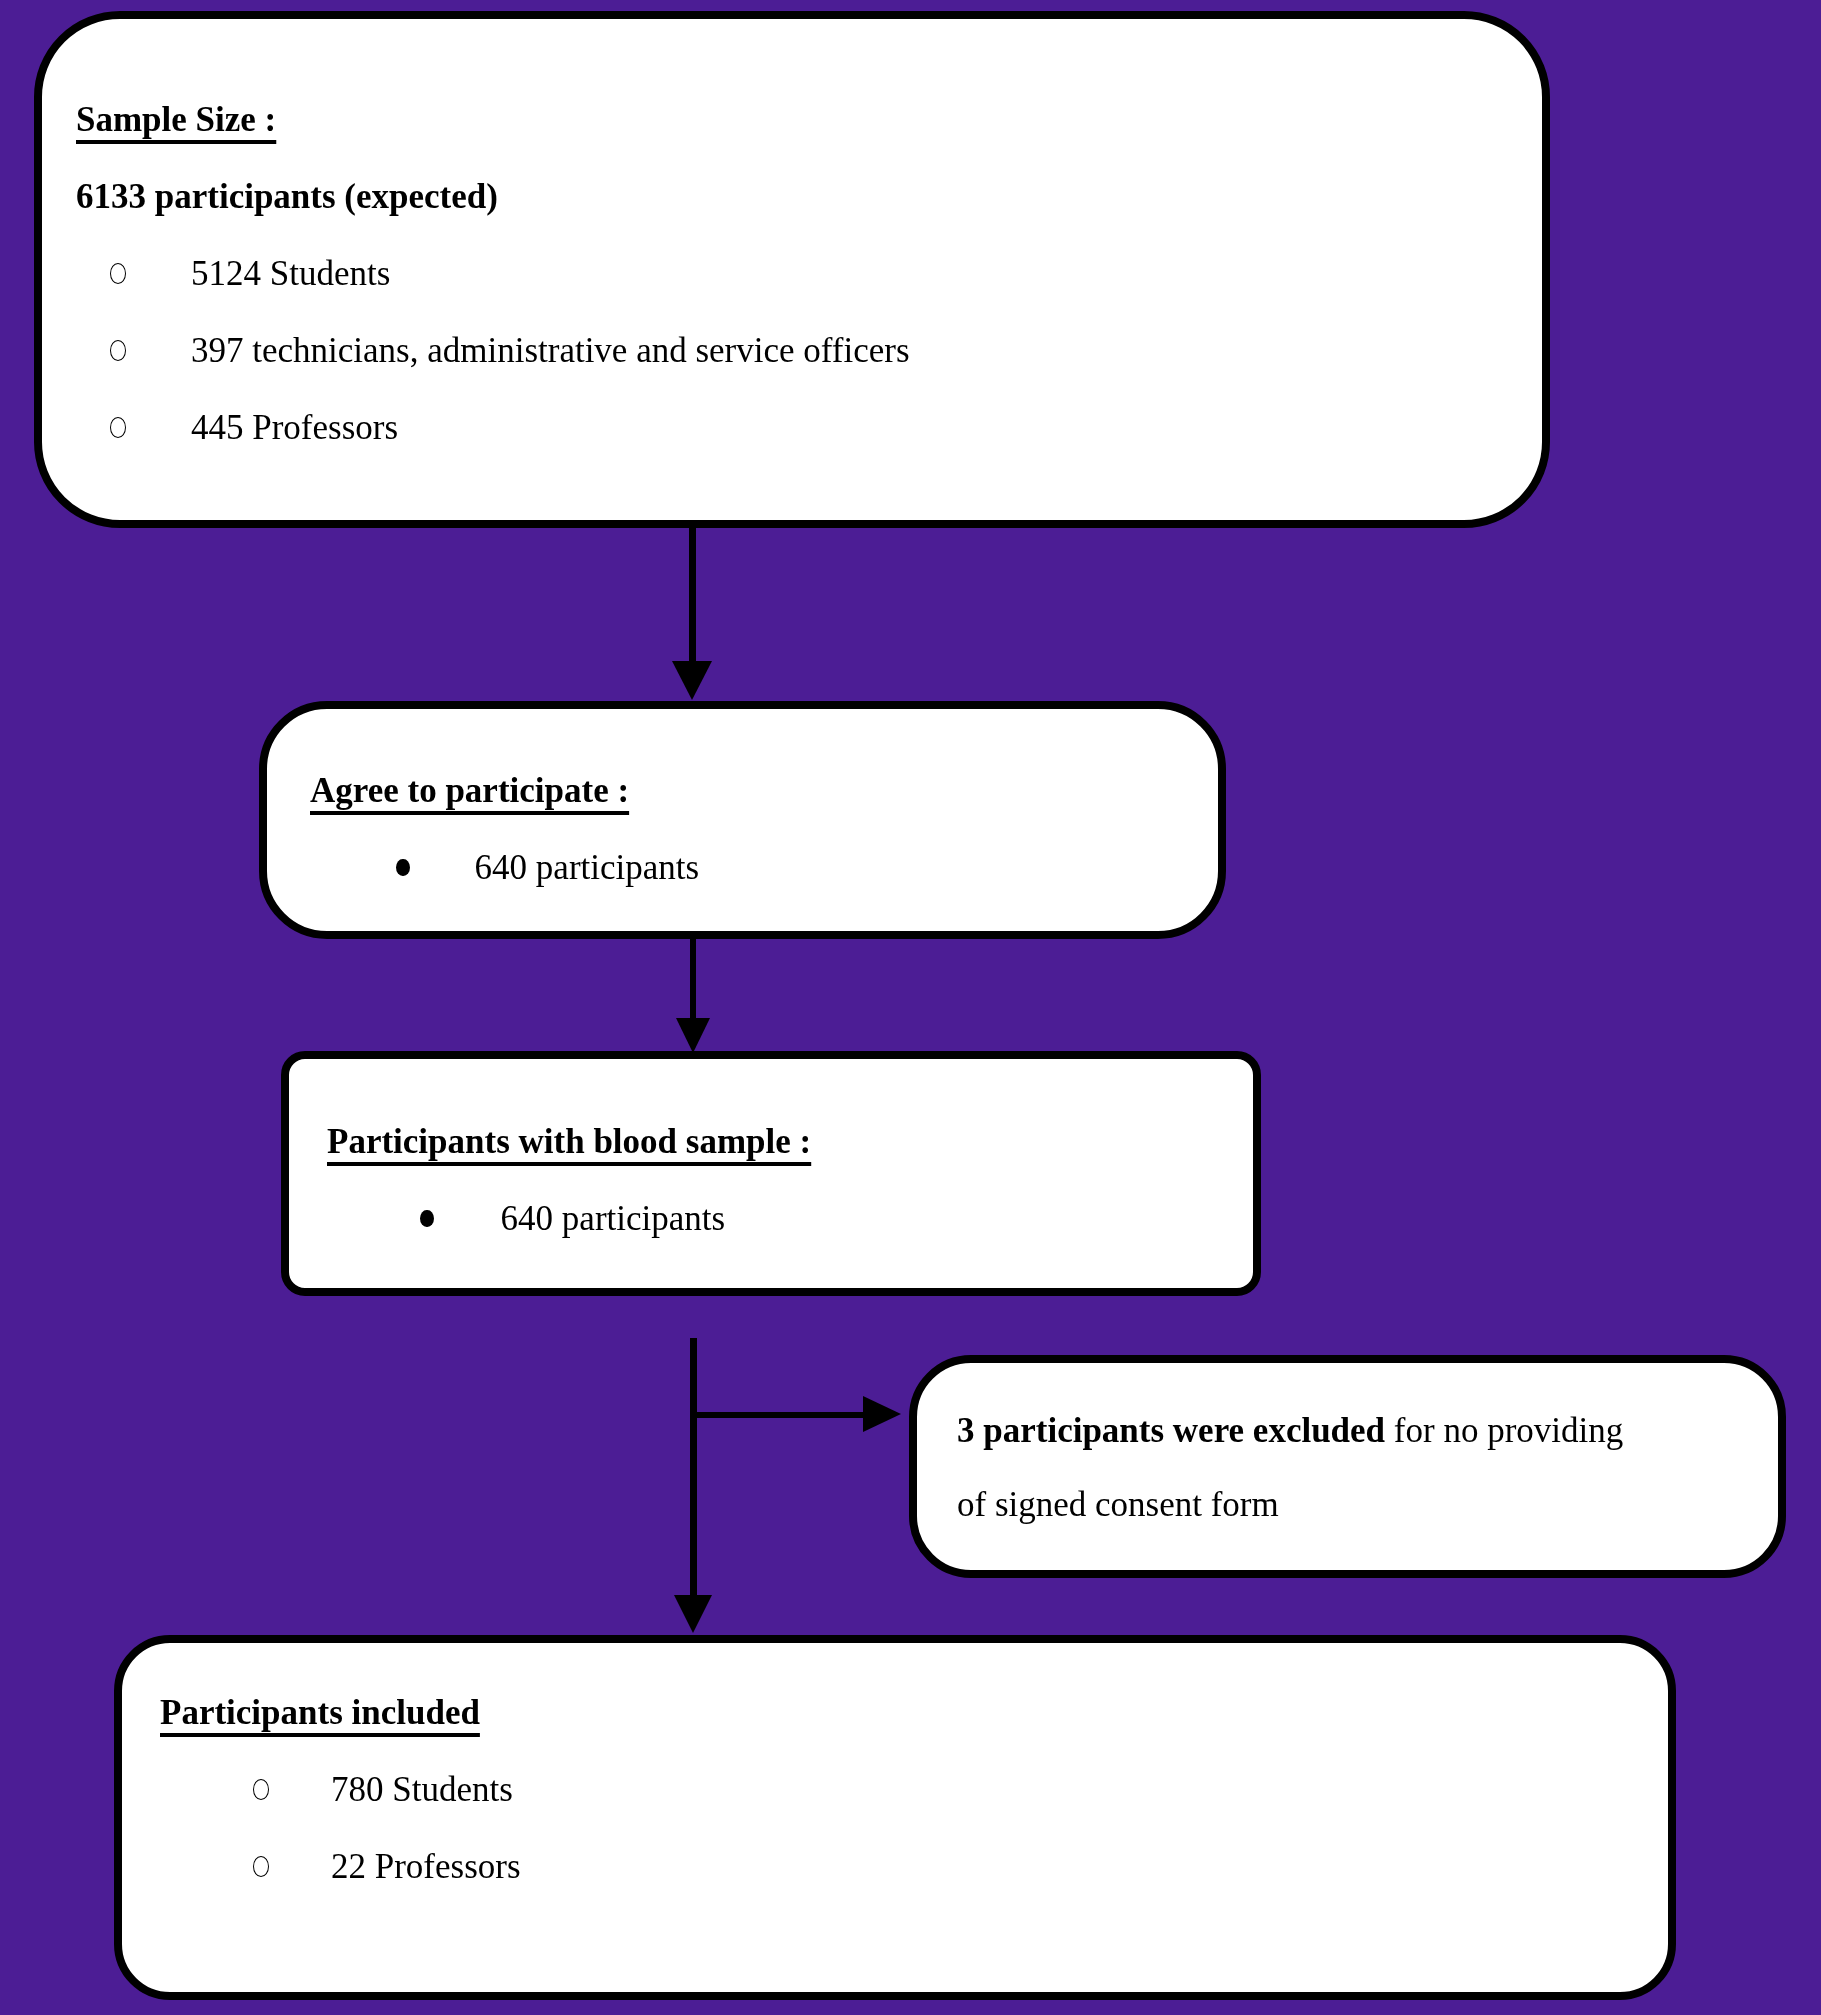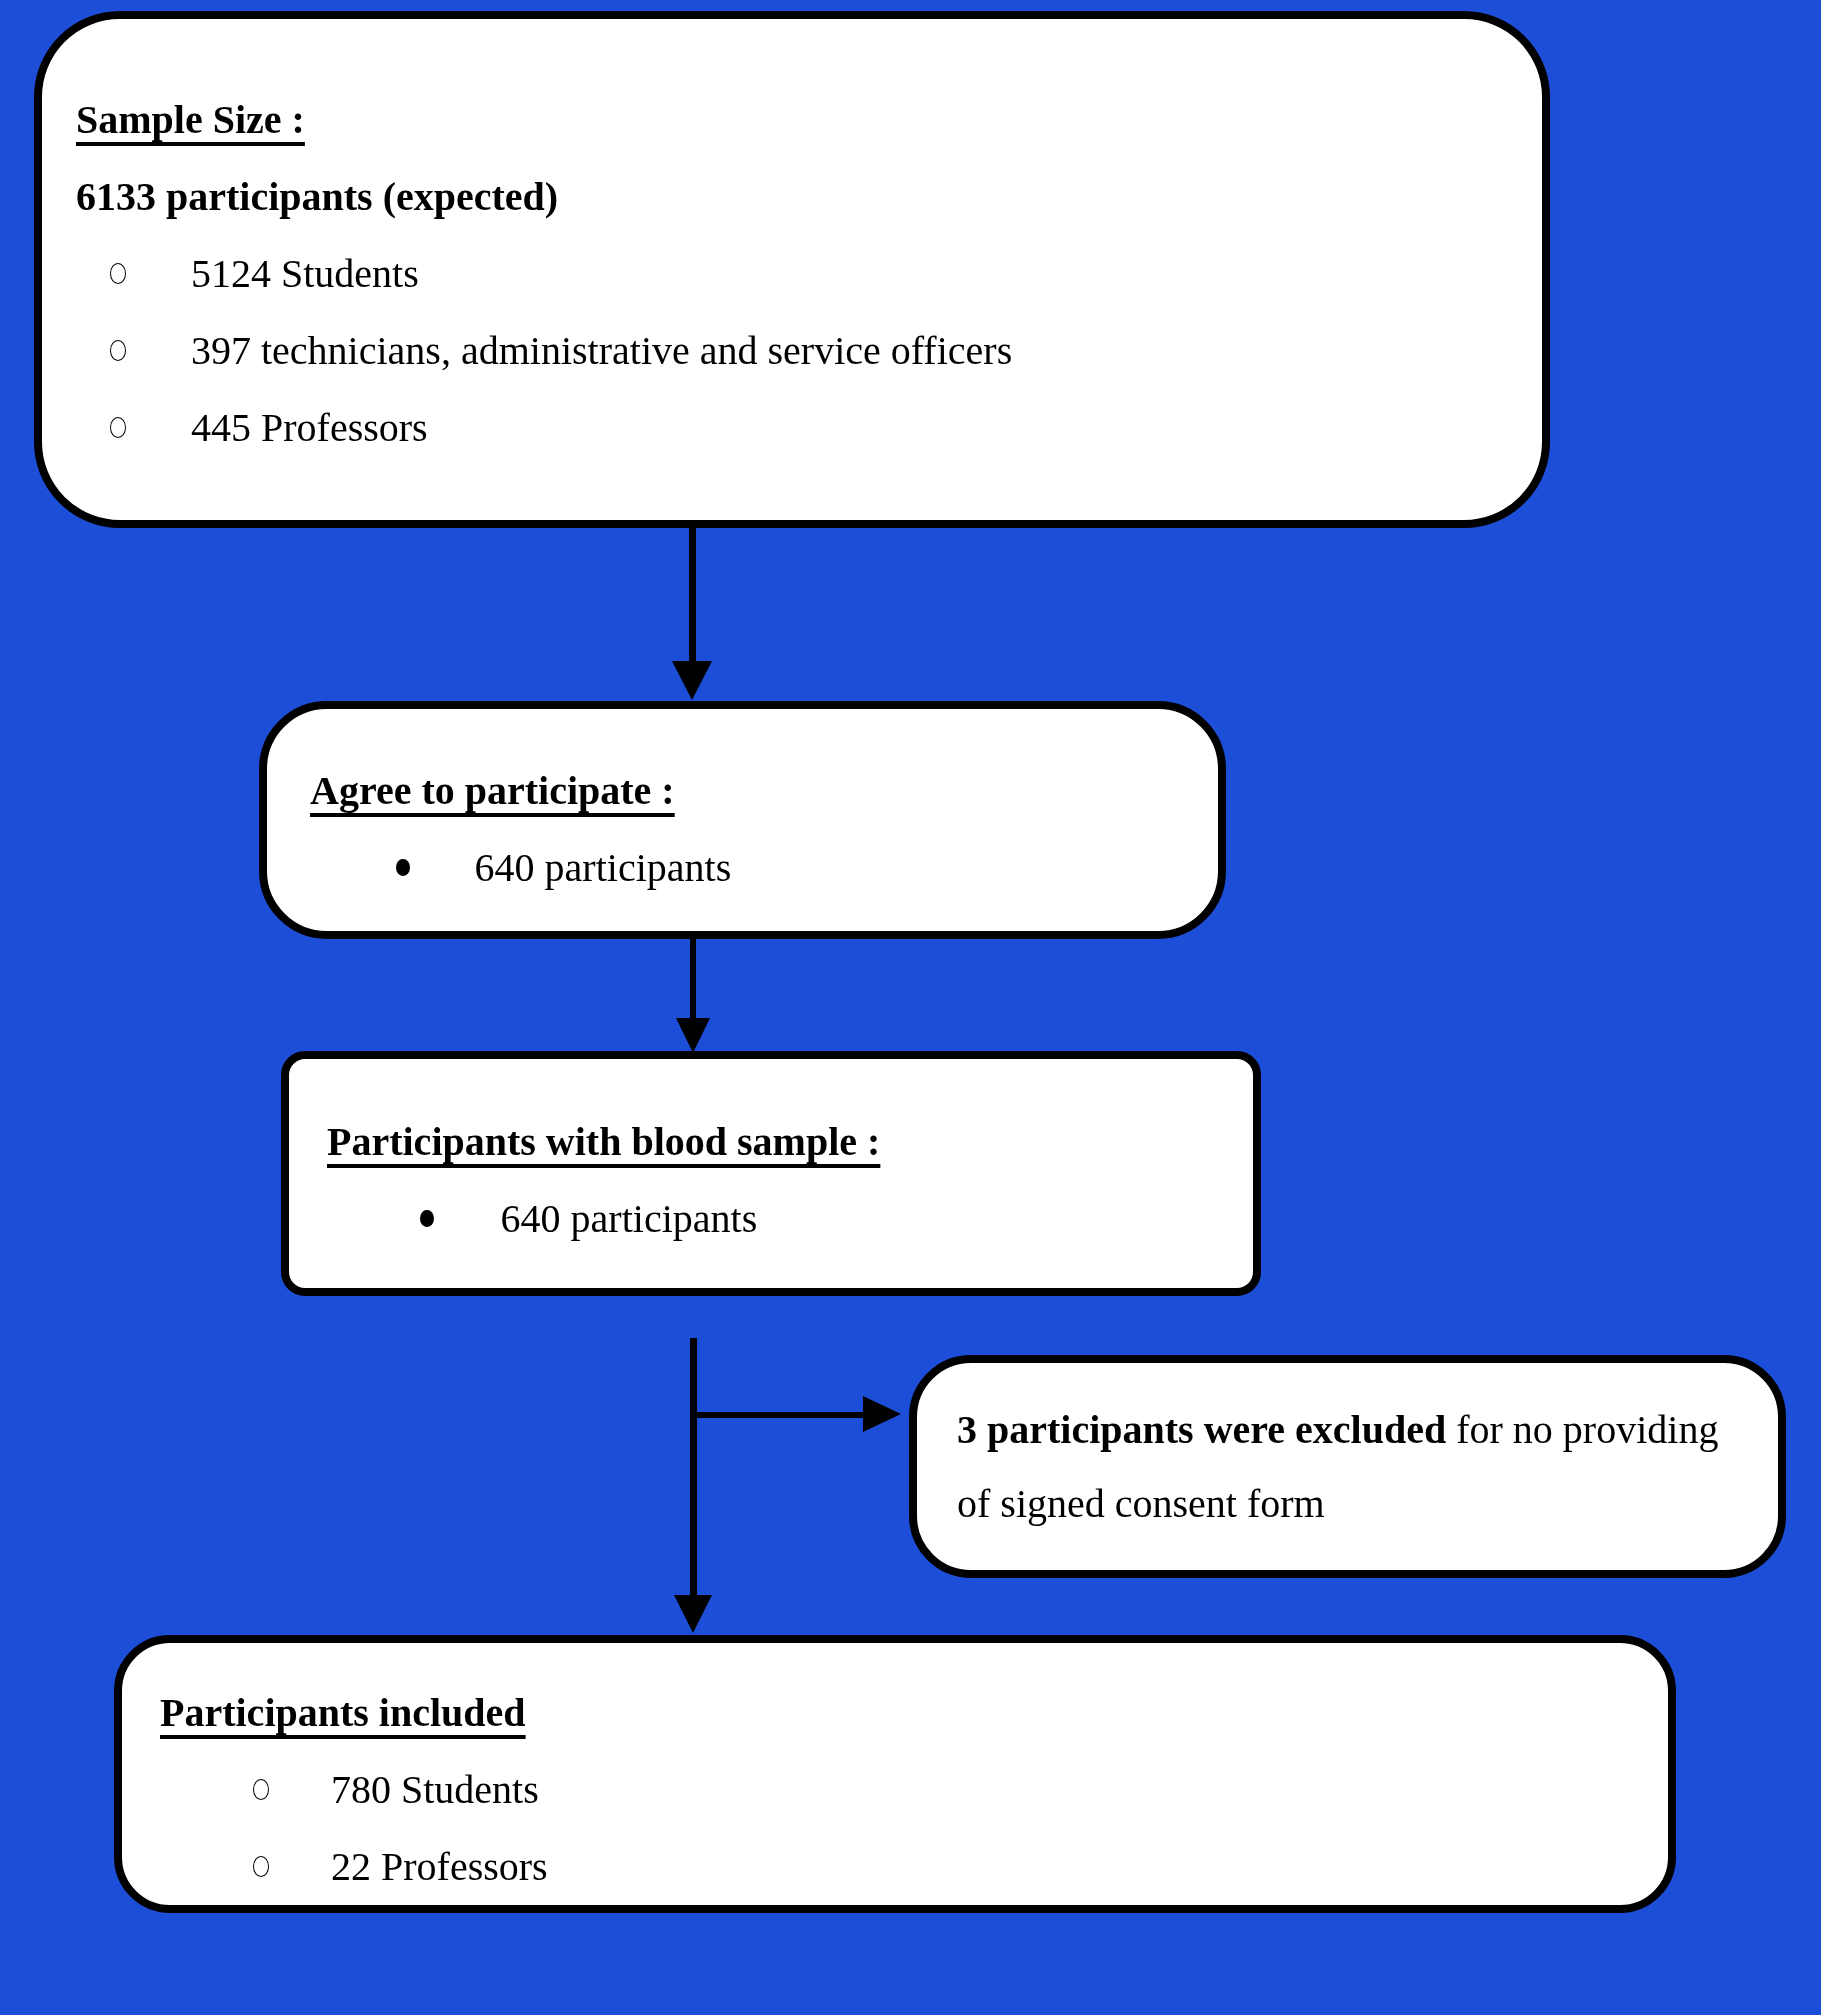--- a/index.html
+++ b/index.html
@@ -1,40 +1,40 @@
 <!DOCTYPE html>
 <html style="font-size:10px"><head>
 <meta charset="utf-8">
 <style>
   html, body { margin: 0; padding: 0; background: #ffffff; }
 
   .canvas {
     position: relative;
     width: 1821px;
     height: 2015px;
-    background: #1d4ed8;
+    background: #4c1d95;
     color: #000000;
     font-family: "Liberation Serif", "DejaVu Serif", serif;
-    font-size: 40px;
+    font-size: 35px;
     line-height: 1;
     overflow: hidden;
   }
 
   
   .fbox {
     position: absolute;
     border: 8px solid #000000;
     background: #ffffff;
     box-sizing: border-box;
   }
   #box-sample-size { left: 34px;   top: 11px;   width: 1516px; height: 517px; border-radius: 86px; padding: 62px 25px 0 34px; }
   #box-agree       { left: 259px;  top: 701px; width: 967px; height: 238px; border-radius: 68px; padding: 43px 18.5px 0 43px; text-align: center; }
   #box-blood       { left: 281px;  top: 1051px; width: 980px; height: 245px; border-radius: 24px; padding: 44px 18.5px 0 38px; }
   #box-excluded    { left: 909px; top: 1355px; width: 877px; height: 223px; border-radius: 62px; padding: 30px 12.3px 0 40px; }
-  #box-included    { left: 114px;  top: 1635px; width: 1562px; height: 278px; border-radius: 56px;  padding: 31px 18.5px 0 38px; }
+  #box-included    { left: 114px;  top: 1635px; width: 1562px; height: 365px; border-radius: 56px;  padding: 31px 18.5px 0 38px; }
 
   .row {
     height: 77px;
     display: flex;
     align-items: center;
     white-space: nowrap;
   }
   #box-excluded .row { height: 74px; white-space: normal; }
 
   .bold { font-weight: bold; }

